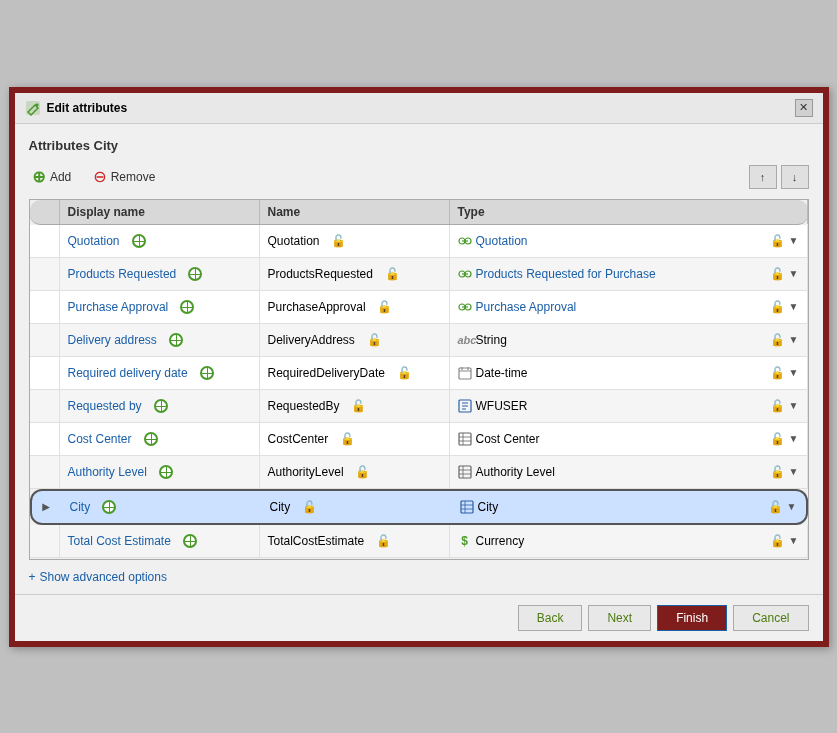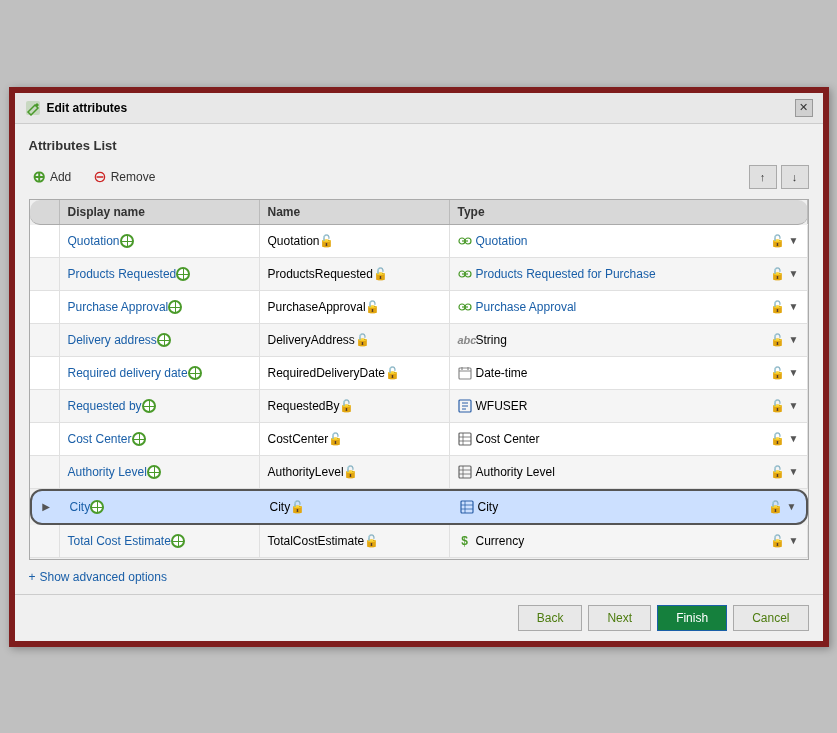--- a/index.html
+++ b/index.html
@@ -23,57 +23,57 @@
     .table-header-cell { padding: 5px 8px; font-weight: bold; color: #333; border-right: 1px solid #bbb; flex-shrink: 0; }
     .col-sel { width: 30px; }
     .col-display { width: 200px; }
     .col-name { width: 190px; }
     .col-type { flex: 1; }
     .table-body { overflow-y: auto; max-height: 340px; position: relative; }
     .table-row { display: flex; align-items: center; border-bottom: 1px solid #e0e0e0; background: #fff; }
     .table-row:nth-child(even) { background: #f5f5f5; }
     .table-row.selected { background: #cce0ff; border: 2px solid #555; border-radius: 12px; }
     .table-row.selected .cell { border-right-color: transparent; }
-    .cell { padding: 5px 8px; display: flex; align-items: center; gap: 0; flex-shrink: 0; border-right: 1px solid #e0e0e0; min-height: 32px; }
+    .cell { padding: 5px 8px; display: flex; align-items: center; gap: 12px; flex-shrink: 0; border-right: 1px solid #e0e0e0; min-height: 32px; }
     .cell-sel { width: 30px; justify-content: center; }
     .cell-display { width: 200px; }
     .cell-name { width: 190px; }
     .cell-type { flex: 1; display: flex; align-items: center; justify-content: space-between; }
     .cell-type-inner { display: flex; align-items: center; gap: 4px; }
     .cell-link { color: #1a5fa8; cursor: pointer; }
     .lock-icon { color: #4a9a2a; font-size: 12px; }
     .dropdown-arrow { color: #555; font-size: 10px; }
     .globe-icon { display: inline-block; width: 14px; height: 14px; border: 2px solid #4a9a2a; border-radius: 50%; position: relative; background: white; flex-shrink: 0; }
     .globe-icon::after { content: ''; position: absolute; left: 50%; top: 0; width: 1px; height: 100%; background: #4a9a2a; }
     .globe-icon::before { content: ''; position: absolute; top: 50%; left: 0; width: 100%; height: 1px; background: #4a9a2a; }
     .chevron-right { font-size: 10px; color: #555; }
     .advanced-options { margin-top: 10px; color: #1a5fa8; cursor: pointer; display: flex; align-items: center; gap: 4px; }
     .dialog-footer { display: flex; justify-content: flex-end; gap: 6px; padding: 10px 14px; border-top: 1px solid #ccc; background: #f0f0f0; }
     .footer-btn { padding: 5px 18px; border: 1px solid #aaa; background: #e8e8e8; cursor: pointer; font-size: 12px; color: #4d7c0f; }
-    .footer-btn.primary { background: #15803d; color: white; border-color: #1a5fa8; }
+    .footer-btn.primary { background: #7f1d1d; color: white; border-color: #1a5fa8; }
   </style>
 </head>
 <body>
 
 <div class="dialog">
 
   <div class="dialog-title-bar">
     <div class="dialog-title-bar-left">
       <svg width="16" height="16" viewBox="0 0 16 16">
         <rect x="1" y="1" width="14" height="14" rx="2" fill="#4a9a2a" opacity="0.2"></rect>
         <path d="M3 12 L10 5 L13 8 L6 15 Z" fill="none" stroke="#4a9a2a" stroke-width="1.5"></path>
         <path d="M10 5 L12 3 L14 5 L12 7 Z" fill="#4a9a2a"></path>
       </svg>
       <span class="dialog-title-text">Edit attributes</span>
     </div>
     <div class="close-btn">✕</div>
   </div>
 
   <div class="dialog-body">
-    <div class="section-title">Attributes List</div>
+    <div class="section-title">Attributes City</div>
 
     <div class="toolbar">
       <div class="toolbar-left">
         <button class="toolbar-btn">
           <span class="add-icon">⊕</span>
           <span>Add</span>
         </button>
         <button class="toolbar-btn">
           <span class="remove-icon">⊖</span>
           <span>Remove</span>

